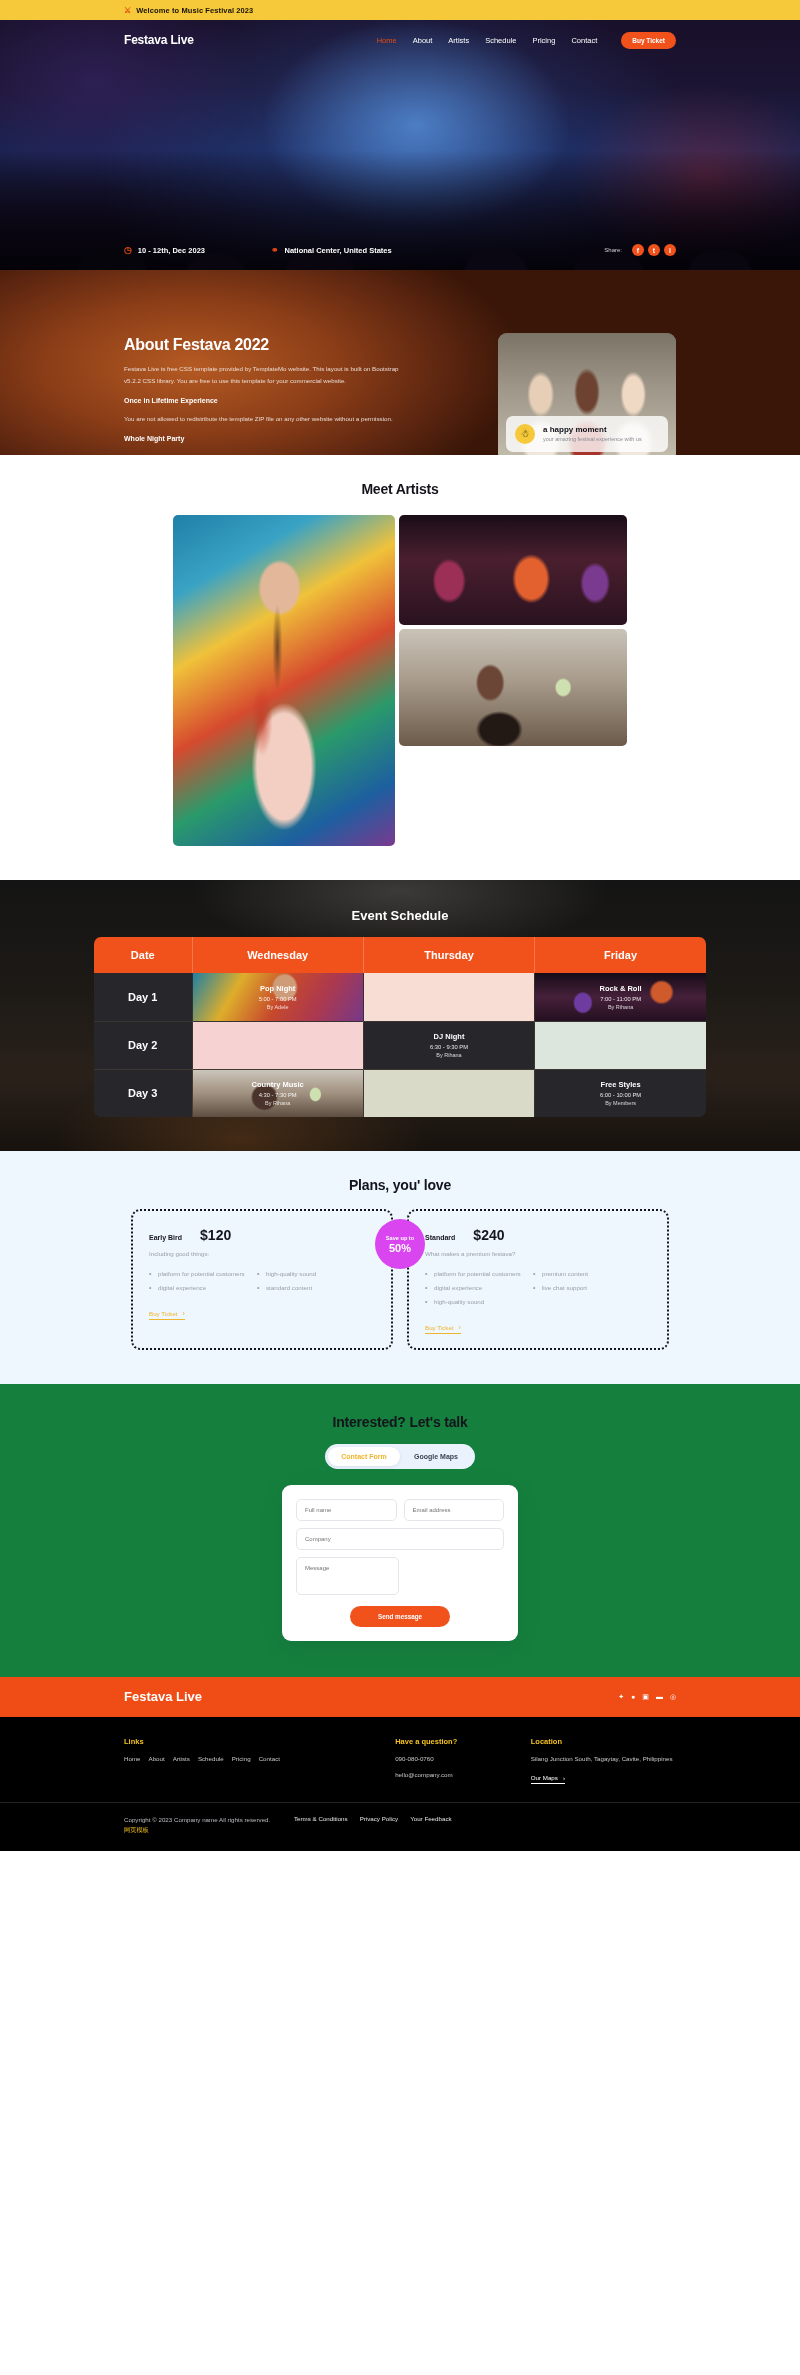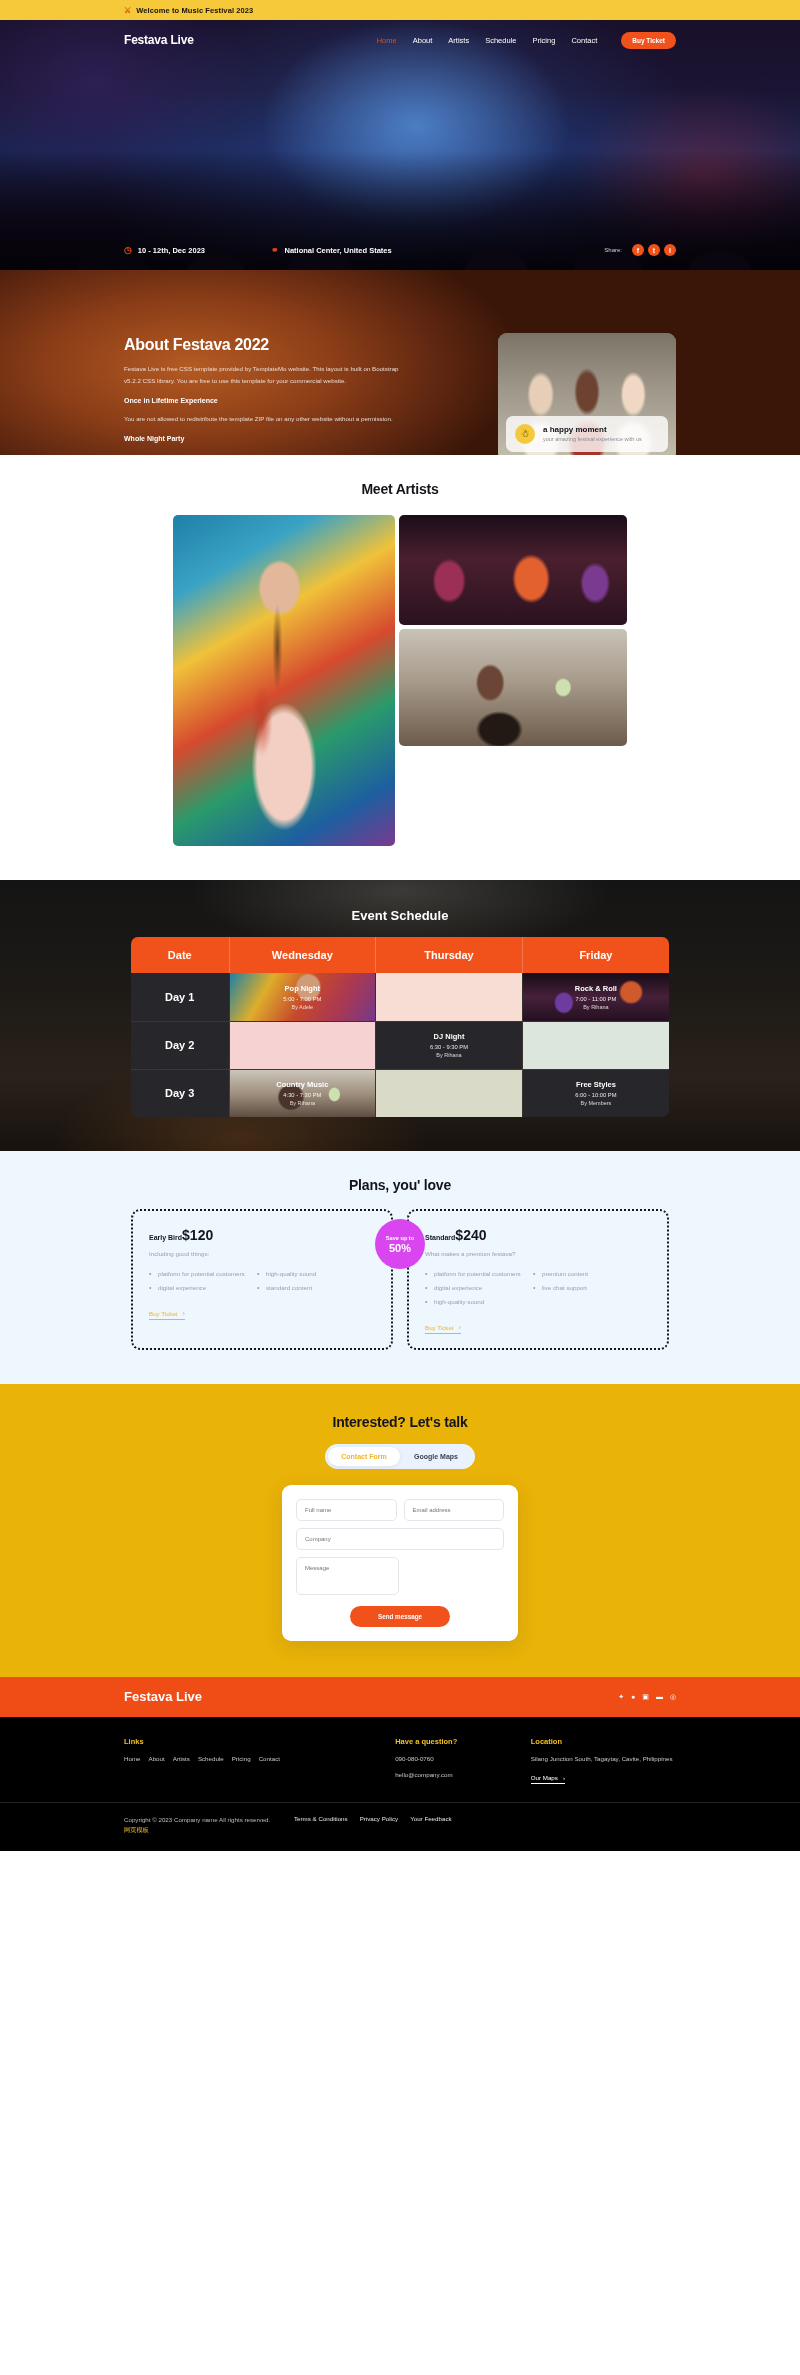--- a/index.html
+++ b/index.html
@@ -263,21 +263,21 @@
   .schedule {
     position: relative;
     padding: 28px 14px 34px;
     background:
       radial-gradient(ellipse 300px 90px at 50% 4%, rgba(235,230,215,.18), transparent 70%),
       radial-gradient(ellipse 260px 110px at 30% 96%, rgba(210,120,40,.22), transparent 72%),
       linear-gradient(180deg,#141414 0%, #1d1a16 40%, #2a211a 72%, #17120e 100%);
   }
   .sched-title { text-align:center; font-size: 13px; font-weight:bold; color:#fff; }
   .table-wrap {
-    width: 538px; margin: 14px auto 0;
+    width: 612px; margin: 14px auto 0;
     border-radius: 7px; overflow: hidden;
   }
   table.sched { width:100%; border-collapse: collapse; table-layout: fixed; }
   table.sched th {
     background: #f1511b; color:#fff;
     font-size: 11px; font-weight: bold;
     padding: 12px 0; text-align:center;
     border-right: 1px solid rgba(255,255,255,.22);
   }
   table.sched th:last-child { border-right:none; }
@@ -326,21 +326,21 @@
     display:flex; gap: 14px; position:relative;
   }
   .price-card {
     flex:1;
     border: 2px dotted #15151c;
     border-radius: 9px;
     padding: 16px 16px 14px;
     position: relative;
     min-height: 140px;
   }
-  .pc-head { display:flex; align-items: baseline; gap: 0; }
+  .pc-head { display:flex; align-items: baseline; gap: 18px; }
   .pc-name { font-size: 7px; font-weight: bold; color:#16161e; }
   .pc-price { font-size: 14px; font-weight: bold; color:#16161e; }
   .pc-sub { font-size: 6.2px; color:#9aa0aa; margin-top: 7px; }
   .pc-lists { display:flex; gap: 12px; margin-top: 12px; }
   .pc-lists ul { list-style:none; }
   .pc-lists li {
     font-size: 6.2px; color:#9aa0aa; line-height:1.6;
     position: relative; padding-left: 9px; margin-bottom: 4px;
   }
   .pc-lists li:before {
@@ -361,21 +361,21 @@
     top: 10px;
     width: 50px; height: 50px; border-radius:50%;
     background:#d946ef; color:#fff;
     display:flex; flex-direction:column; align-items:center; justify-content:center;
     z-index: 3;
   }
   .sb-1 { font-size: 5.6px; font-weight: bold; }
   .sb-2 { font-size: 11px; font-weight: bold; margin-top:1px; }
 
   
-  .contact { background:#eab308; padding: 30px 1px 36px; }
+  .contact { background:#15803d; padding: 30px 1px 36px; }
   .tabs {
     width: 150px; margin: 14px auto 0;
     background: #e9f2fd; border-radius: 20px;
     display:flex; padding: 3px;
   }
   .tab {
     flex:1; text-align:center; font-size: 7px; font-weight:bold;
     padding: 6px 0; border-radius: 18px; color:#3b4452; cursor:pointer;
   }
   .tab.active { background:#fff; color:#f0b429; box-shadow: 0 1px 4px rgba(0,0,0,.08); }

